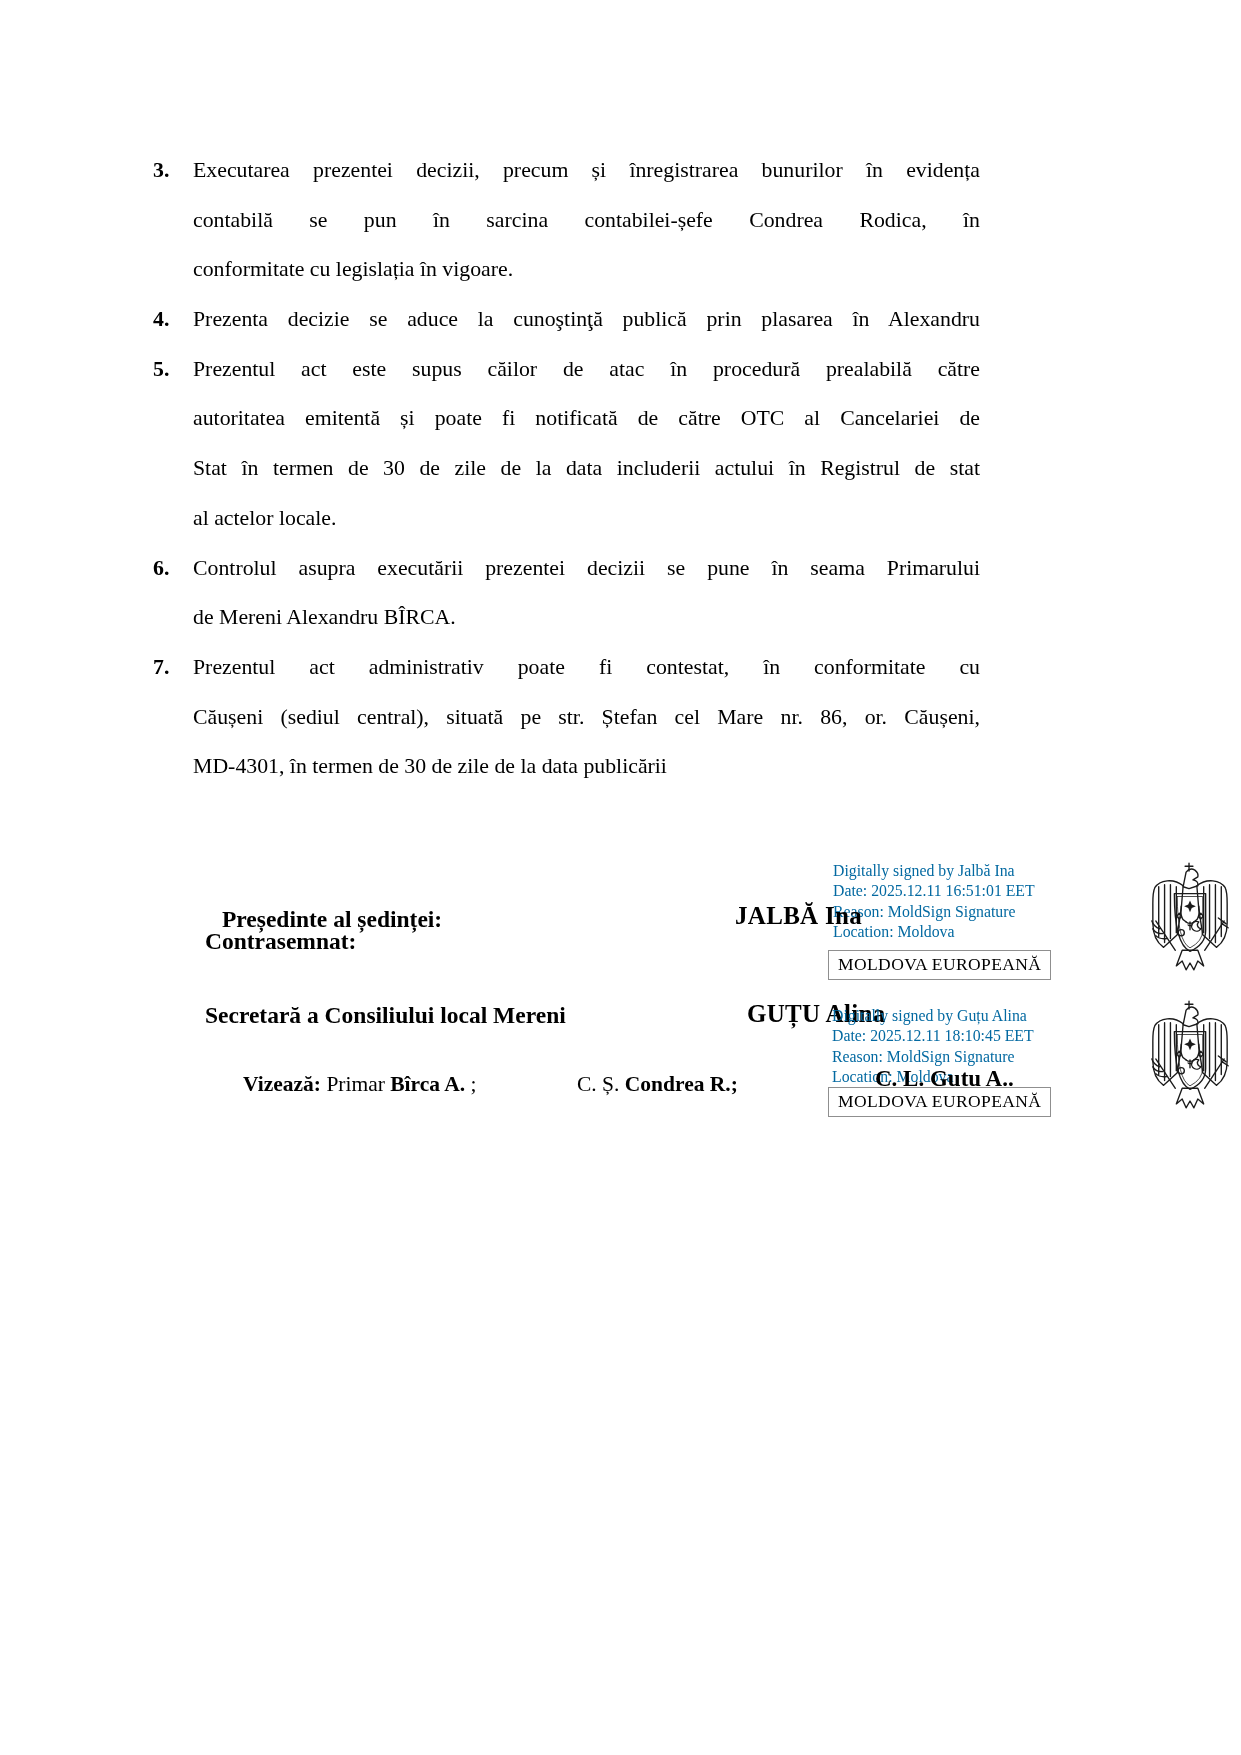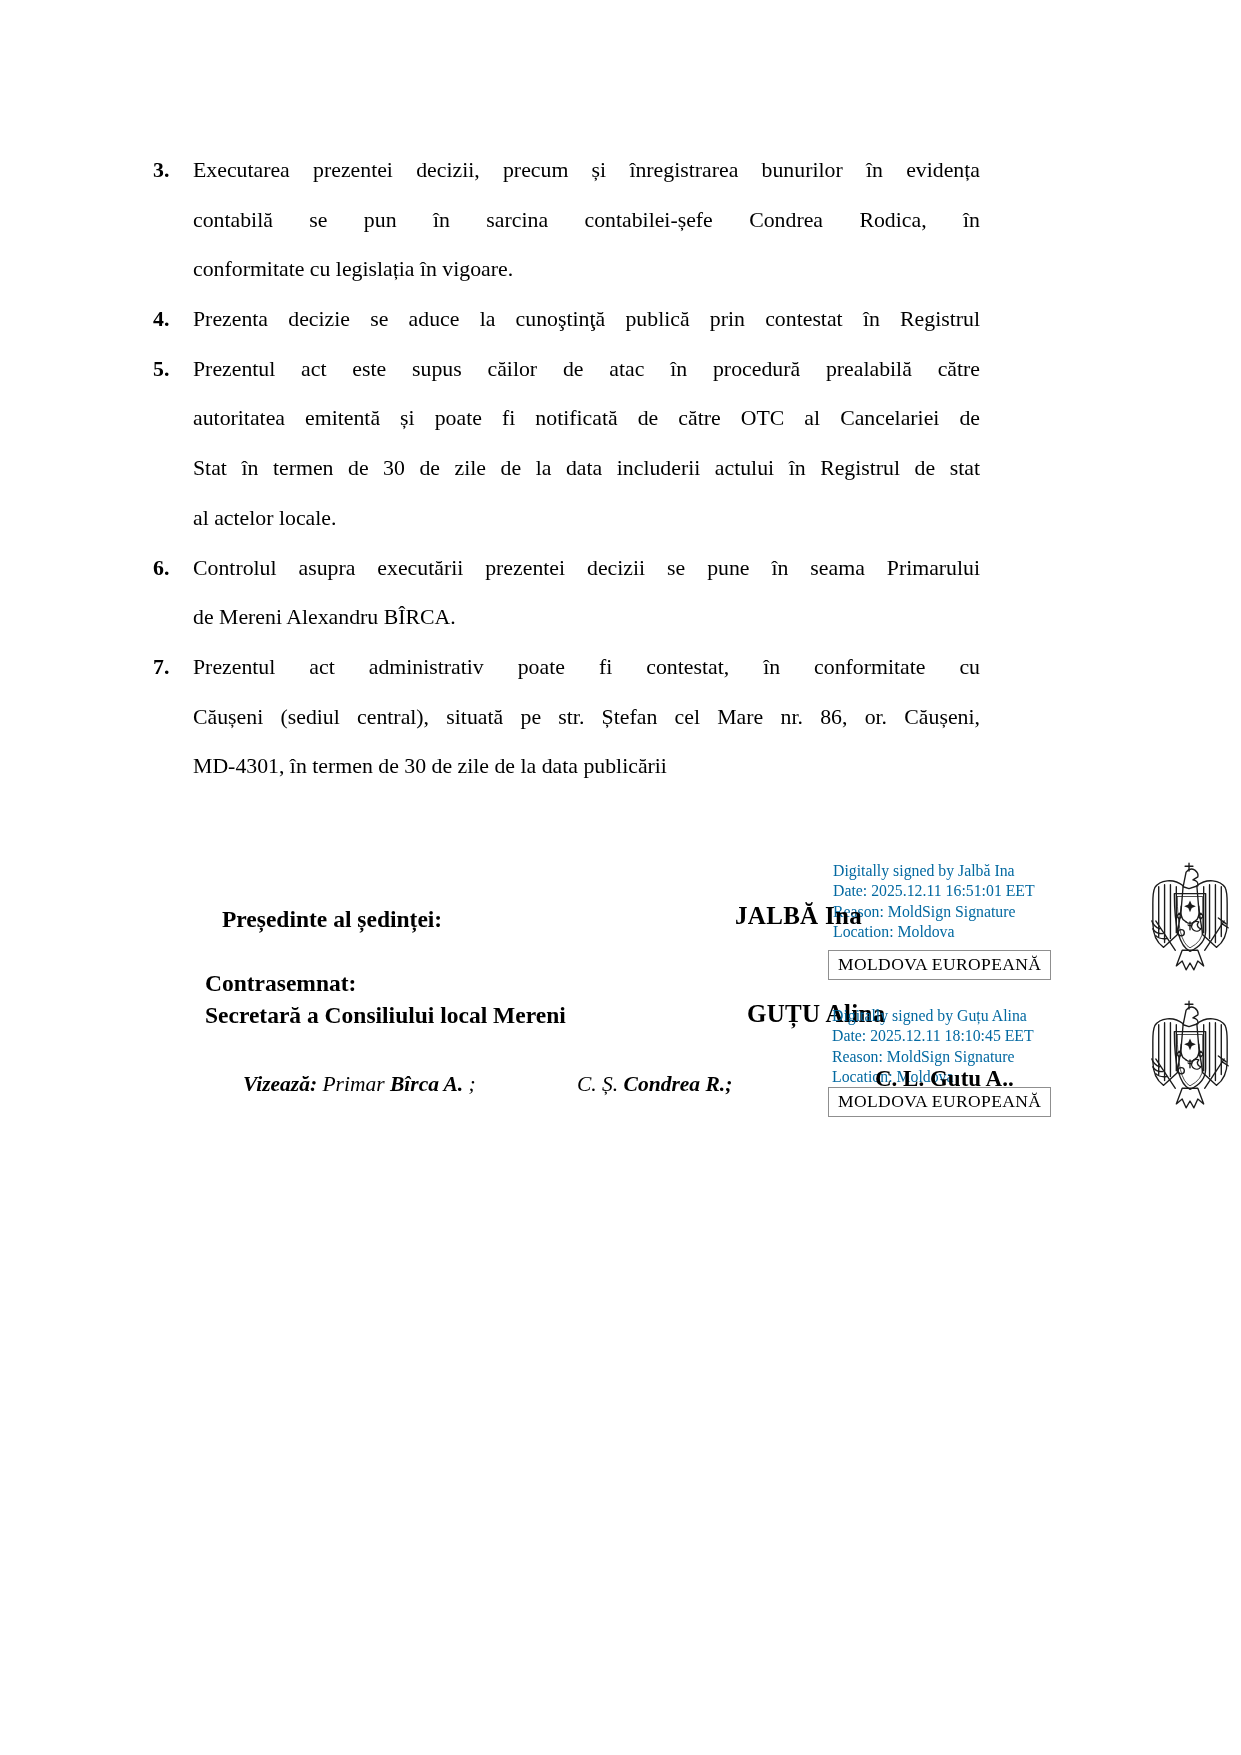--- a/index.html
+++ b/index.html
@@ -39,21 +39,21 @@
   .stamp-box{
     position:absolute;
     border:1px solid #8f8f8f;
     background:#ffffff;
     font-size:17.5px;
     letter-spacing:0.4px;
     padding:3px 9px 4px 9px;
     white-space:nowrap;
   }
   .overlay-name{font-weight:bold;font-size:23px;}
-  .viz{font-size:21.5px;font-style:italic;}
+  .viz{font-size:21.5px;}
   .viz b{font-weight:bold;}
   .coa{position:absolute;width:88px;height:118px;}
 </style>
 </head>
 <body>
 
 <div class="page">
 
   <svg width="0" height="0" style="position:absolute" aria-hidden="true">
     <defs>
@@ -83,21 +83,21 @@
 
     <div class="para">
       <span class="pnum">3.</span>
       <div class="jline">Executarea prezentei decizii, precum și înregistrarea bunurilor în evidența</div>
       <div class="jline">contabilă se pun în sarcina contabilei-șefe Condrea Rodica, în</div>
       <div class="lline">conformitate cu legislația în vigoare.</div>
     </div>
 
     <div class="para">
       <span class="pnum">4.</span>
-      <div class="jline">Prezenta decizie se aduce la cunoştinţă publică prin contestat în Registrul</div>
+      <div class="jline">Prezenta decizie se aduce la cunoştinţă publică prin plasarea în Alexandru</div>
     </div>
 
     <div class="para">
       <span class="pnum">5.</span>
       <div class="jline">Prezentul act este supus căilor de atac în procedură prealabilă către</div>
       <div class="jline">autoritatea emitentă și poate fi notificată de către OTC al Cancelariei de</div>
       <div class="jline">Stat în termen de 30 de zile de la data includerii actului în Registrul de stat</div>
       <div class="lline">al actelor locale.</div>
     </div>
 
@@ -120,21 +120,21 @@
     <div>Digitally signed by Jalbă Ina</div>
     <div>Date: 2025.12.11 16:51:01 EET</div>
     <div>Reason: MoldSign Signature</div>
     <div>Location: Moldova</div>
   </div>
   <div class="stamp-box" style="left:828px;top:950px;">MOLDOVA EUROPEANĂ</div>
 
   <div class="abs sig-label" style="left:222px;top:906px;">Președinte al ședinței:</div>
   <div class="abs sig-name" style="left:735px;top:902px;">JALBĂ Ina</div>
 
-  <div class="abs sig-label" style="left:205px;top:970px;">Contrasemnat:</div>
+  <div class="abs sig-label" style="left:205px;top:928px;">Contrasemnat:</div>
   <div class="abs sig-label" style="left:205px;top:1002px;">Secretară a Consiliului local Mereni</div>
   <div class="abs sig-name" style="left:747px;top:1000px;">GUȚU Alina</div>
 
   <div class="stamp" style="left:832px;top:1006px;">
     <div>Digitally signed by Guțu Alina</div>
     <div>Date: 2025.12.11 18:10:45 EET</div>
     <div>Reason: MoldSign Signature</div>
     <div>Location: Moldova</div>
   </div>
   <div class="stamp-box" style="left:828px;top:1087px;">MOLDOVA EUROPEANĂ</div>

